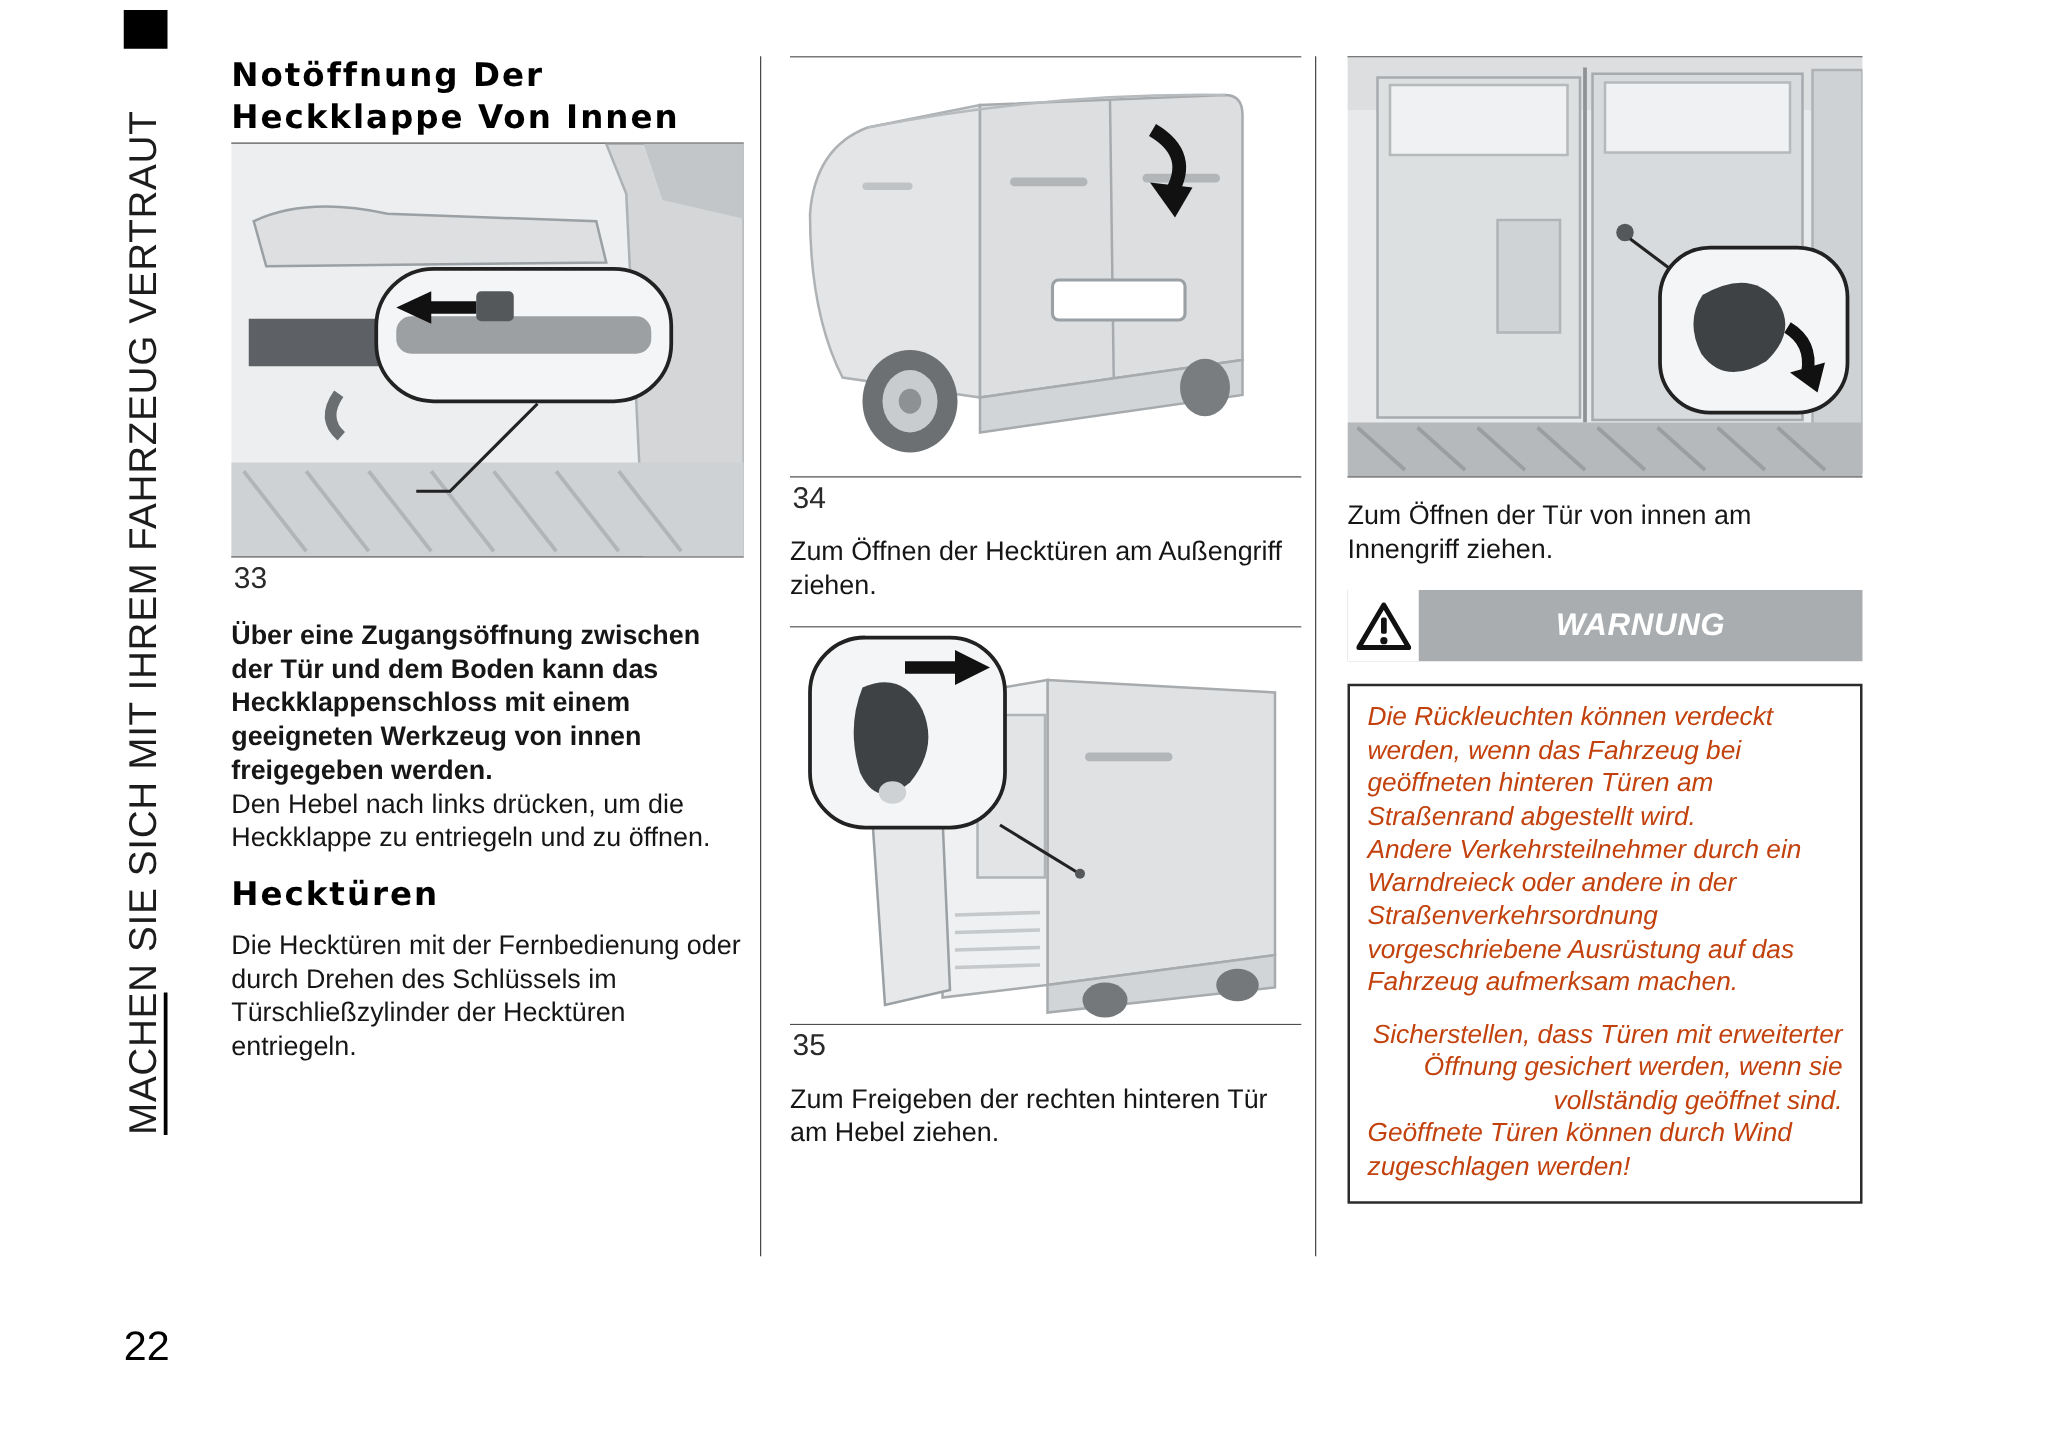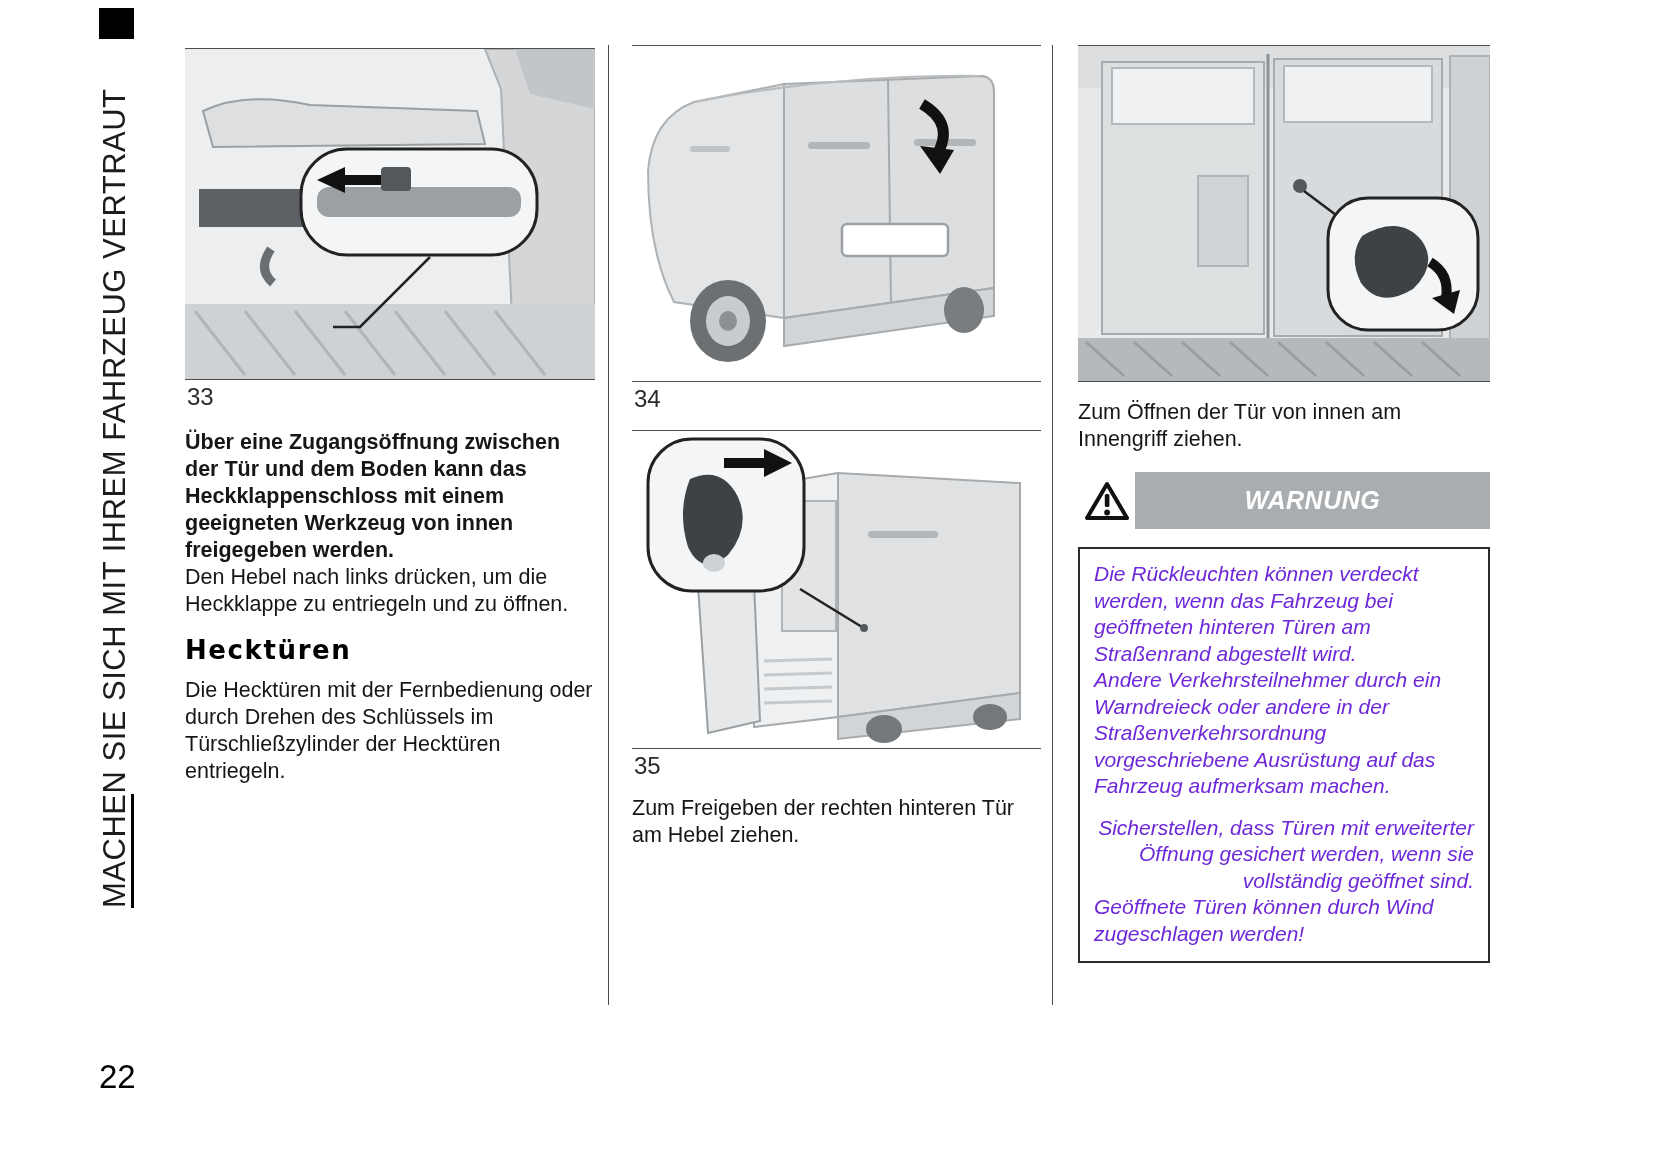--- a/index.html
+++ b/index.html
@@ -56,38 +56,39 @@
     display:flex; align-items:stretch;
   }
   .warn-icon-box { width:57px; height:57px; background:#ffffff; display:flex; align-items:center; justify-content:center; flex:none; }
   .warn-icon-box svg { width:44px; height:40px; display:block; }
   .warn-title {
     flex:1; display:flex; align-items:center; justify-content:center;
     color:#ffffff; font-style:italic; font-weight:bold; font-size:25px; letter-spacing:0.5px;
   }
   .warn-body {
     margin-top:18px; border:2px solid #2b2b2b; padding:12px 14px 14px 14px;
-    font-style:italic; font-size:21px; line-height:26.5px; color:#6d28d9;
+    font-style:italic; font-size:21px; line-height:26.5px; color:#c2410c;
   }
   .warn-gap { margin-top:15px;text-align:right; }
 </style>
 </head>
 <body>
 
 <div class="page">
 
   <div class="chapter-tab"></div>
   <div class="chapter-title">MACHEN SIE SICH MIT IHREM FAHRZEUG VERTRAUT</div>
   <div class="chapter-rule"></div>
   <div class="page-number">22</div>
 
   <div class="vsep vsep1"></div>
   <div class="vsep vsep2"></div>
 
   <div class="col col1">
+    <h1 class="sec-heading">Notöffnung Der Heckklappe Von Innen</h1>
 
     <figure class="figure mt-fig">
       <div class="fig-rule"></div>
       <div class="fig-art">
         <svg viewBox="0 0 410 330" width="410" height="330">
           <rect width="410" height="330" fill="#eceeef"></rect>
           <polygon points="300,0 410,0 410,330 330,330 316,40" fill="#d4d6d8" stroke="#aeb2b5" stroke-width="2"></polygon>
           <polygon points="330,0 410,0 410,60 345,45" fill="#c3c6c8"></polygon>
           <path d="M18,62 Q60,42 125,56 L292,62 L300,95 L28,98 Z" fill="#dddfe1" stroke="#9aa0a3" stroke-width="2"></path>
           <rect x="14" y="140" width="302" height="38" fill="#5d6165"></rect>
@@ -148,20 +149,21 @@
           <g>
             <path d="M290,58 q34,20 14,52" fill="none" stroke="#111" stroke-width="11"></path>
             <polygon points="322,104 288,100 308,128" fill="#111"></polygon>
           </g>
         </svg>
       </div>
       <div class="fig-rule"></div>
       <figcaption class="fig-num">34</figcaption>
     </figure>
 
+    <div class="body-text mt-cap">Zum Öffnen der Hecktüren am Außengriff ziehen.</div>
 
     <figure class="figure mt-fig2">
       <div class="fig-rule"></div>
       <div class="fig-art">
         <svg viewBox="0 0 409 317" width="409" height="317">
           <rect width="409" height="317" fill="#ffffff"></rect>
           <path d="M206,42 L388,52 L388,262 L206,286 Z" fill="#dfe1e3" stroke="#a7abae" stroke-width="2"></path>
           <rect x="236" y="100" width="70" height="7" rx="3.5" fill="#b2b6b9"></rect>
           <path d="M122,56 L206,42 L206,286 L122,296 Z" fill="#eef0f1" stroke="#a7abae" stroke-width="2"></path>
           <g stroke="#c6c9cb" stroke-width="3">

